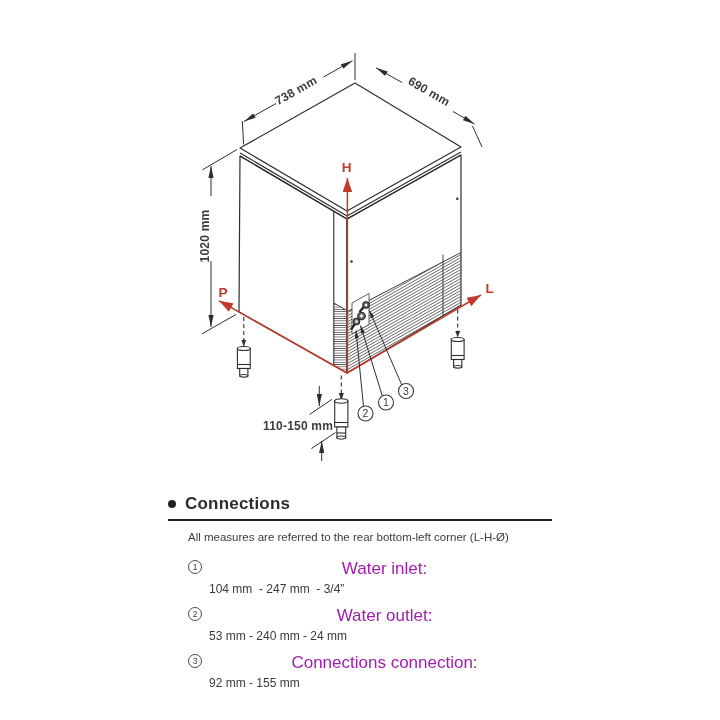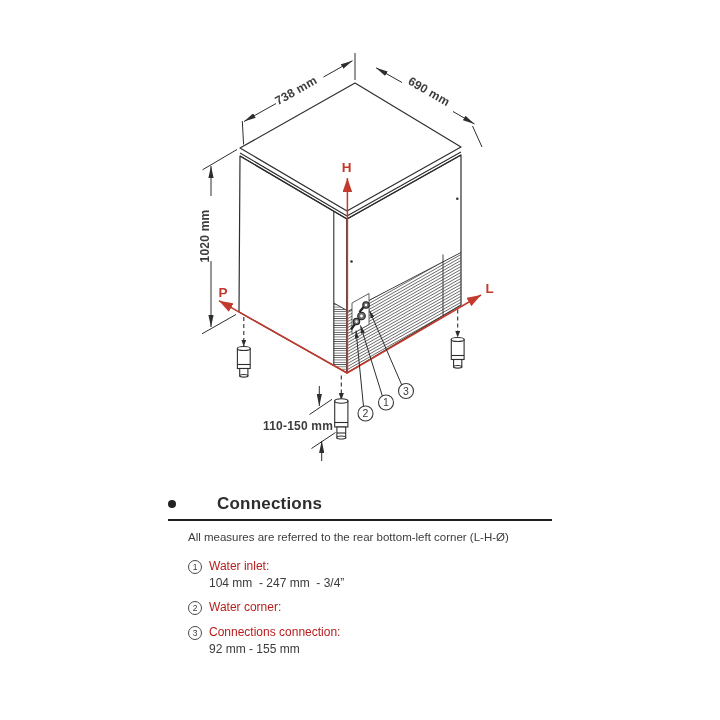--- a/index.html
+++ b/index.html
@@ -6,28 +6,28 @@
   body{width:720px;height:720px;position:relative;font-family:"Liberation Sans",sans-serif;}
   #stage{position:absolute;left:0;top:0;width:720px;height:720px;}
   svg text{font-family:"Liberation Sans",sans-serif;}
   .dimtxt{font-size:12px;fill:#3d3d3d;font-weight:bold;letter-spacing:.2px;}
   .axistxt{font-size:13.5px;font-weight:bold;fill:#c23a2c;}
   .callouttxt{font-size:10.5px;fill:#3a3a3a;}
   
   .conn{position:absolute;left:168px;top:494px;width:392px;color:#3c3c3c;}
   .conn-head{display:flex;align-items:center;gap:9px;}
   .conn-bullet{width:8px;height:8px;border-radius:50%;background:#222;flex:0 0 auto;}
-  .conn-title{font-size:17px;font-weight:bold;color:#2d2d2d;letter-spacing:.2px;margin-left:32px;}
+  .conn-title{font-size:17px;font-weight:bold;color:#2d2d2d;letter-spacing:.2px;}
   .conn-rule{height:2px;background:#1f1f1f;margin-top:5px;width:384px;}
   .conn-note{margin:10px 0 16px 20px;font-size:11.5px;color:#3c3c3c;}
   .conn-items{margin:14px 0 0 20px;display:flex;flex-direction:column;gap:10px;}
   .conn-item{display:grid;grid-template-columns:21px 1fr;align-items:start;}
   .cnum{width:12px;height:12px;border:1px solid #4a4a4a;border-radius:50%;display:flex;
         align-items:center;justify-content:center;font-size:8.5px;color:#3a3a3a;margin-top:1px;}
-  .clabel{font-size:12px;color:#b91c1c;}
+  .clabel{font-size:17px;color:#a21caf;text-align:center;}
   .cvalue{font-size:12px;color:#3a3a3a;margin-top:3px;white-space:pre-wrap;}
 </style>
 </head>
 <body>
 
 <svg id="stage" viewBox="0 0 720 720">
   <defs>
     <marker id="dimA" orient="auto" markerUnits="userSpaceOnUse" markerWidth="12" markerHeight="5.2" refX="12" refY="2.6">
       <path d="M0,0 L12,2.6 L0,5.2 Z" fill="#2e2e2e"></path>
     </marker>
@@ -188,21 +188,22 @@
     <div class="conn-item">
       <span class="cnum">1</span>
       <div>
         <div class="clabel">Water inlet:</div>
         <div class="cvalue">104 mm  - 247 mm  - 3/4”</div>
       </div>
     </div>
     <div class="conn-item">
       <span class="cnum">2</span>
       <div>
-        <div class="clabel">Water corner:</div>
+        <div class="clabel">Water outlet:</div>
+        <div class="cvalue">53 mm - 240 mm - 24 mm</div>
       </div>
     </div>
     <div class="conn-item">
       <span class="cnum">3</span>
       <div>
         <div class="clabel">Connections connection:</div>
         <div class="cvalue">92 mm - 155 mm</div>
       </div>
     </div>
   </div>

